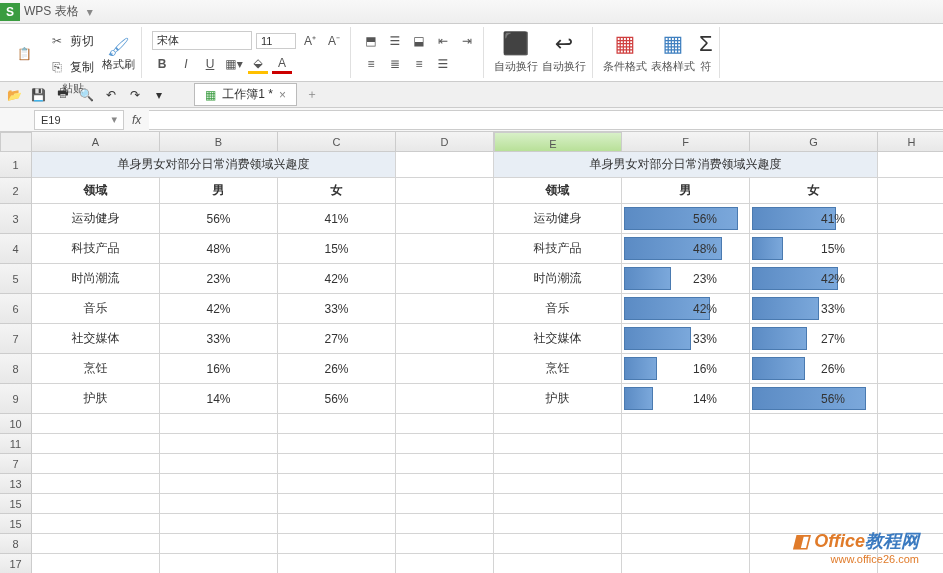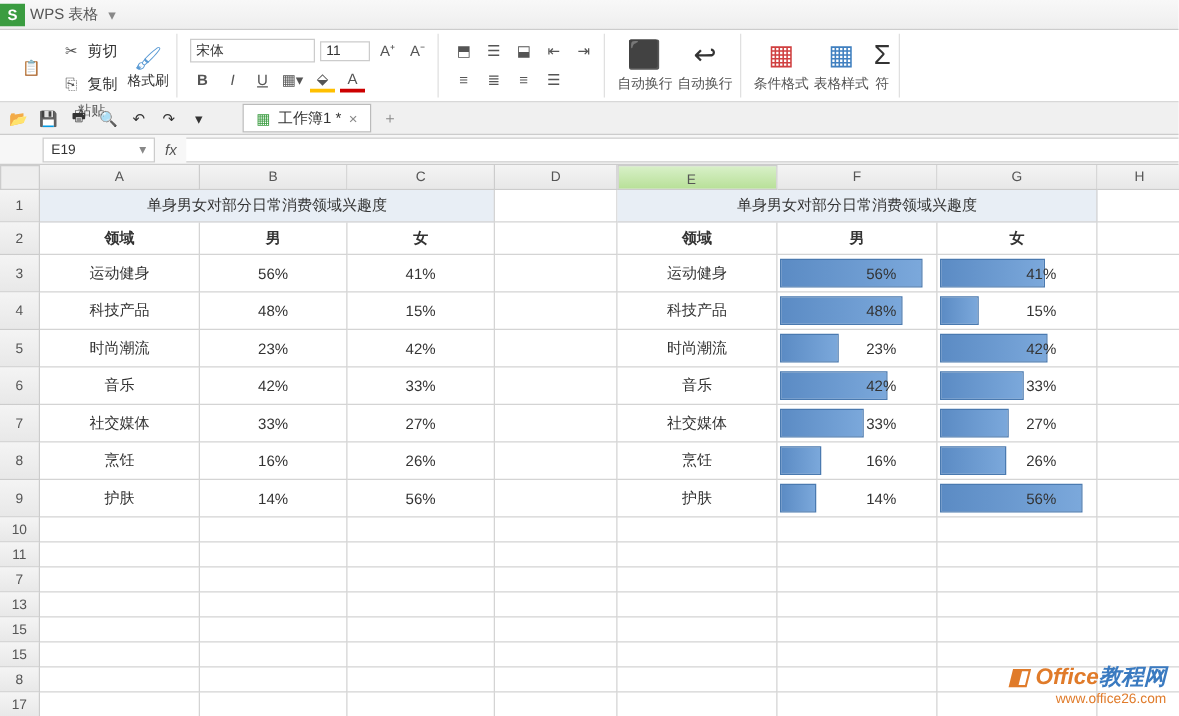--- a/index.html
+++ b/index.html
@@ -40,21 +40,21 @@
 .rh { background: linear-gradient(#f4f4f4,#e8e8e8); border-right:1px solid #ccc; border-bottom:1px solid #ccc; text-align:center; font-size:11px; color:#555;}
 .cells { position:absolute; top:20px; left:32px; }
 .row { display:flex; }
 .cell { border-right:1px solid #d4d4d4; border-bottom:1px solid #d4d4d4; font-size:12px; position:relative; display:flex; align-items:center; justify-content:center; padding:0 4px; overflow:hidden; }
 .cell.hdr { background:#e8eef5; font-weight:normal; }
 .cell.bhdr { font-weight:bold; }
 .databar { position:absolute; top:3px; left:2px; height:calc(100% - 6px); background: linear-gradient(to right, #5b8bc4, #7ba8db); border:1px solid #4a7ab0; }
 .cell .val { position: relative; z-index:1; width:100%; text-align:center; }
 .cell .valr { position: relative; z-index:1; width:100%; text-align:right; padding-right: 28px; }
 
-.watermark { position:absolute; bottom:8px; right:10px; font-size:18px; font-weight:bold; font-style:italic;}
+.watermark { position:absolute; bottom:8px; right:24px; font-size:18px; font-weight:bold; font-style:italic;}
 .watermark .o1 { color:#e07b2a; }
 .watermark .o2 { color:#3a7ac0; }
 .watermark .sub { font-size:11px; color:#e07b2a; font-style:normal; display:block; text-align:right; font-weight:normal;}
 </style>
 </head>
 <body>
 
 <div class="titlebar">
   <span class="logo">S</span>
   <span class="appname">WPS 表格</span>

